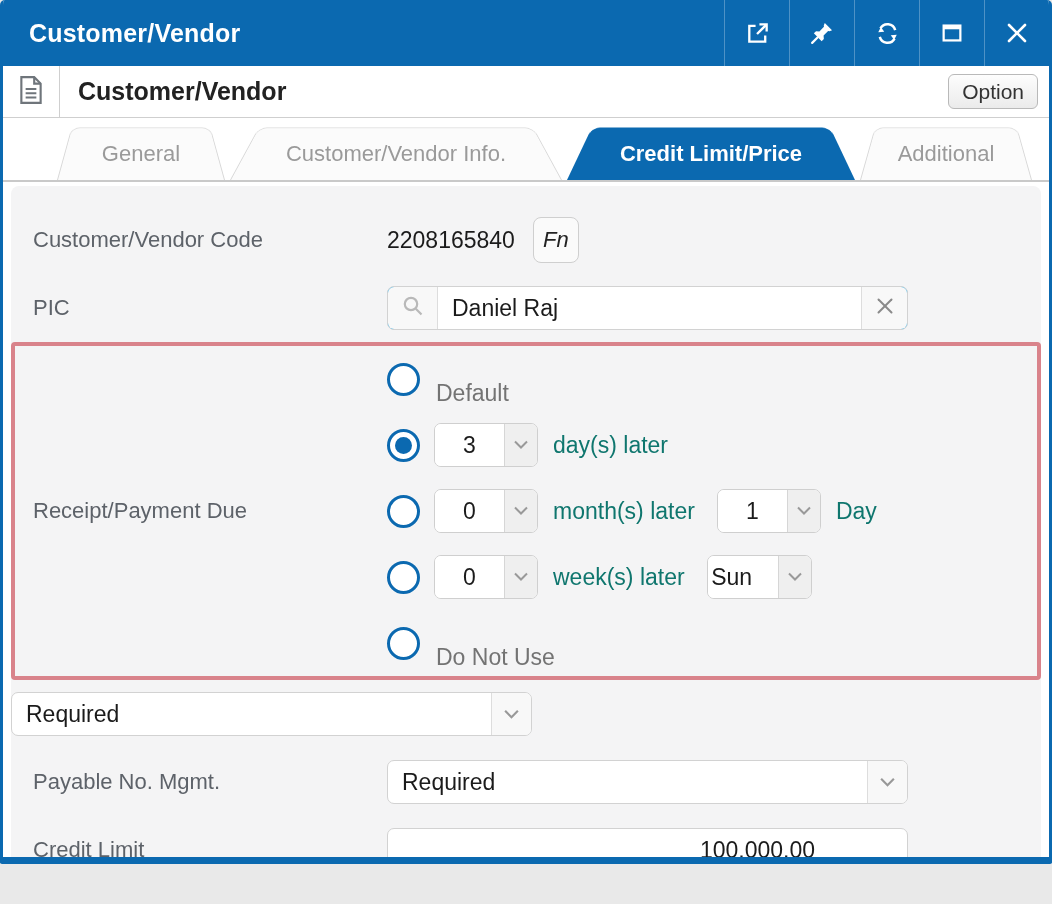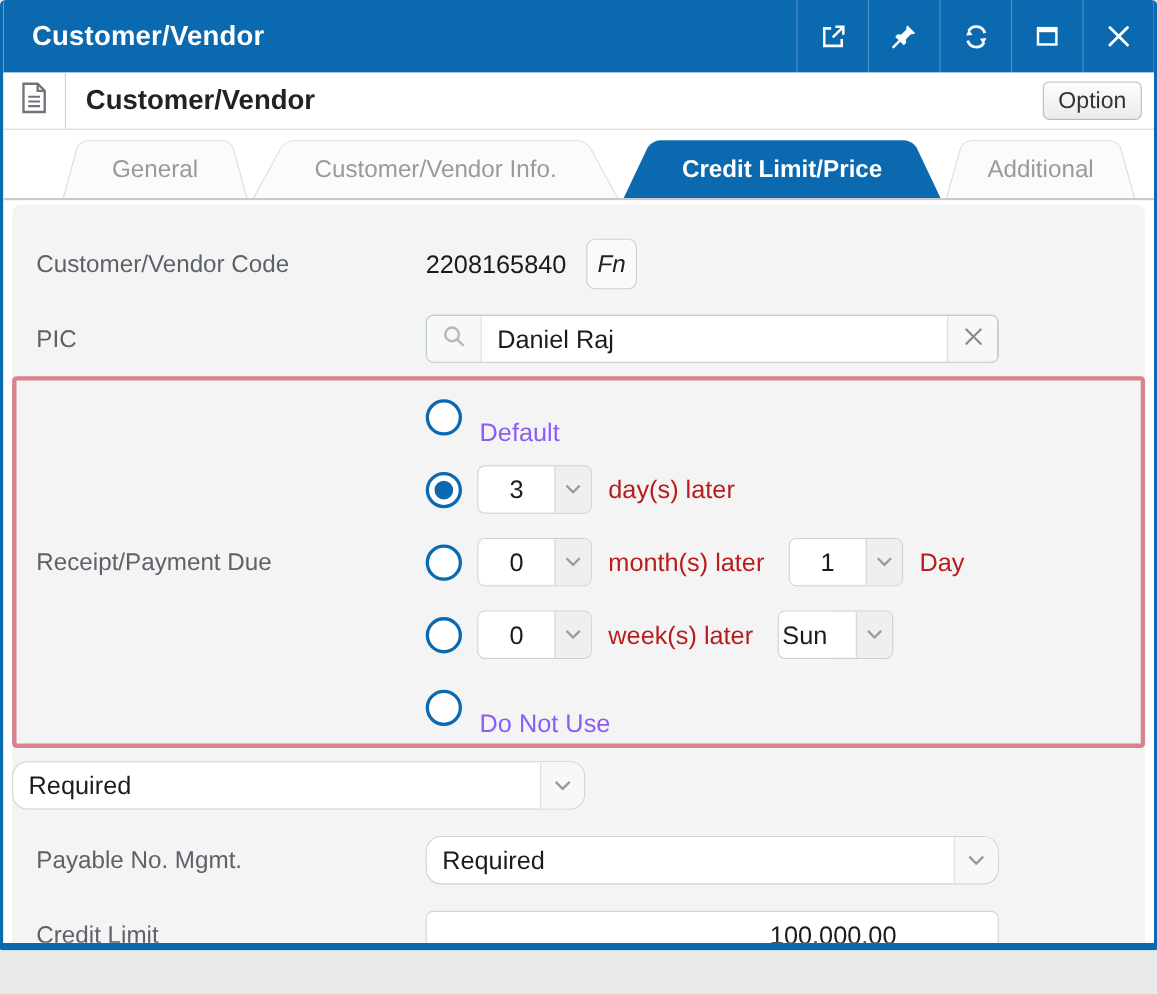--- a/index.html
+++ b/index.html
@@ -110,42 +110,42 @@
   .due-row{ display:flex; align-items:center; height:66px; }
 
   .radio{
     width:33px; height:33px; flex:0 0 auto; border-radius:50%;
     border:3px solid #0b69b0; background:#fff; cursor:pointer; position:relative;
   }
   .radio.selected::after{
     content:""; position:absolute; left:5px; top:5px; width:17px; height:17px;
     border-radius:50%; background:#0b69b0;
   }
-  .radio-text{ font-size:23px; color:#8b5cf6; margin-left:16px;margin-top:28px; }
+  .radio-text{ font-size:23px; color:#737373; margin-left:16px;margin-top:28px; }
 
   .mini-select{
     display:flex; height:44px; margin-left:14px; background:#fff;
     border:1px solid #cfcfcf; border-radius:7px; overflow:hidden; cursor:pointer;
   }
   .mini-select .sel-value{
     flex:1; display:flex; align-items:center; justify-content:center;
     font-size:23px; color:#1b1b1b; background:#fff;
   }
   .mini-select .sel-arrow{
     width:33px; flex:0 0 auto; border-left:1px solid #d6d6d6; background:#efefef;
     display:flex; align-items:center; justify-content:center;
   }
   .w-num{ width:104px; } .w-sun{ width:105px;gap:22px; }
-  .due-suffix{ font-size:23px; color:#b91c1c; margin-left:15px; white-space:nowrap; }
+  .due-suffix{ font-size:23px; color:#0f766e; margin-left:15px; white-space:nowrap; }
   .due-suffix.gap-r{ margin-right:8px; }
 
   
   .wide-select{
     display:flex; width:521px; height:44px; background:#fff;
-    border:1px solid #d2d2d2; border-radius:14px; overflow:hidden; cursor:pointer;
+    border:1px solid #d2d2d2; border-radius:7px; overflow:hidden; cursor:pointer;
   }
   .wide-select .sel-value{
     flex:1; display:flex; align-items:center; font-size:23px; color:#1b1b1b; padding-left:14px;
   }
   .wide-select .sel-arrow{
     width:40px; flex:0 0 auto; border-left:1px solid #ddd; background:#f8f8f8;
     display:flex; align-items:center; justify-content:center;
   }
 
   .amount-input{

